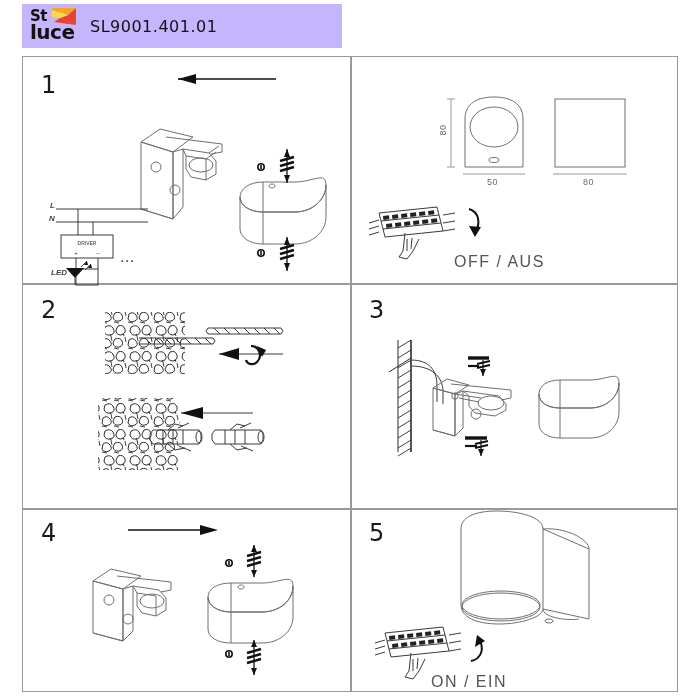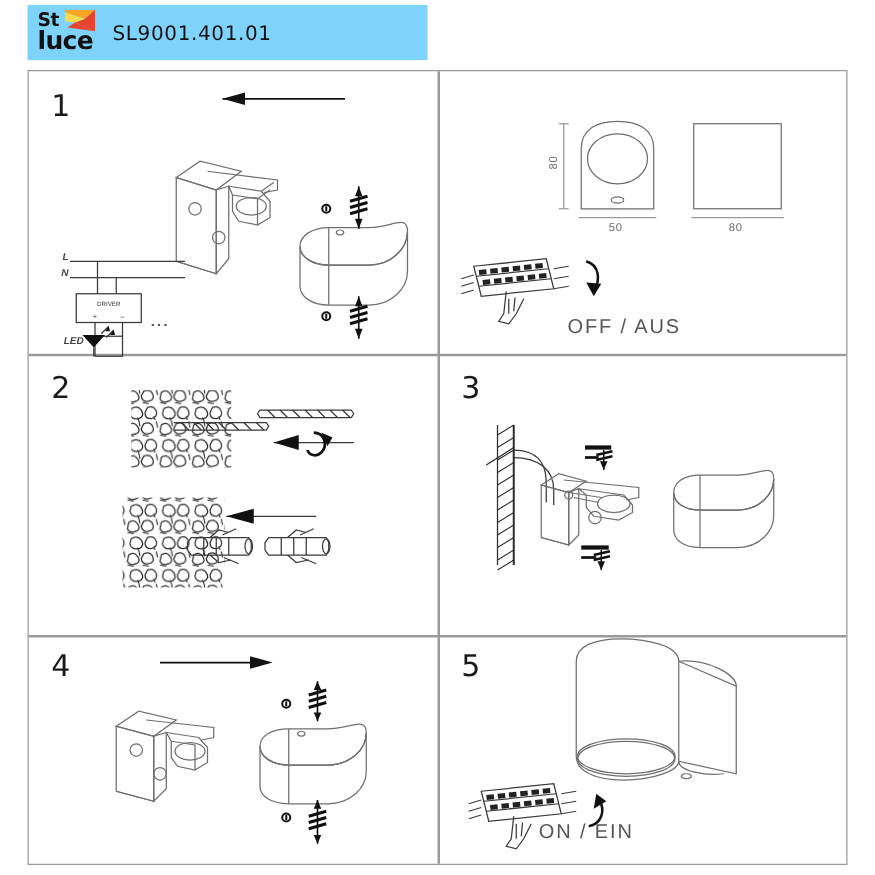--- a/index.html
+++ b/index.html
@@ -8,21 +8,21 @@
     background:#ffffff;
     font-family:"Liberation Sans", sans-serif;
     overflow:hidden;
   }
   #page{position:relative;width:700px;height:700px;}
 
   
   #header{
     position:absolute;left:22px;top:4px;
     width:320px;height:44px;
-    background:#7dd3fc;
+    background:#c4b5fd;
     display:flex;align-items:center;
   }
   #logo{
     width:46px;height:38px;margin-left:8px;
     position:relative;flex:0 0 auto;
   }
   .logo-txt{
     position:absolute;left:0;font-weight:bold;
     font-family:"DejaVu Sans", sans-serif;
     font-size:15px;line-height:15px;color:#111;
@@ -446,17 +446,17 @@
             <path class="ln-d" d="M42,26 L40,44 L36,50 L44,52 L50,44 L56,32"></path>
             <path class="ln-d" d="M44,32 L44,44 M49,31 L48,42"></path>
           </g>
           <g>
             <path d="M120,152 C130,150 134,140 128,130" stroke="#111" stroke-width="2" fill="none"></path>
             <polygon points="126,126 124,138 134,132" class="fill-k"></polygon>
           </g>
         </g>
       </svg>
 
-      <span class="sw-label" style="left:80px;top:148px;">ON / EIN</span>
+      <span class="sw-label" style="left:80px;top:164px;">ON / EIN</span>
     </div>
 
   </div>
 </div>
 
 </body></html>

